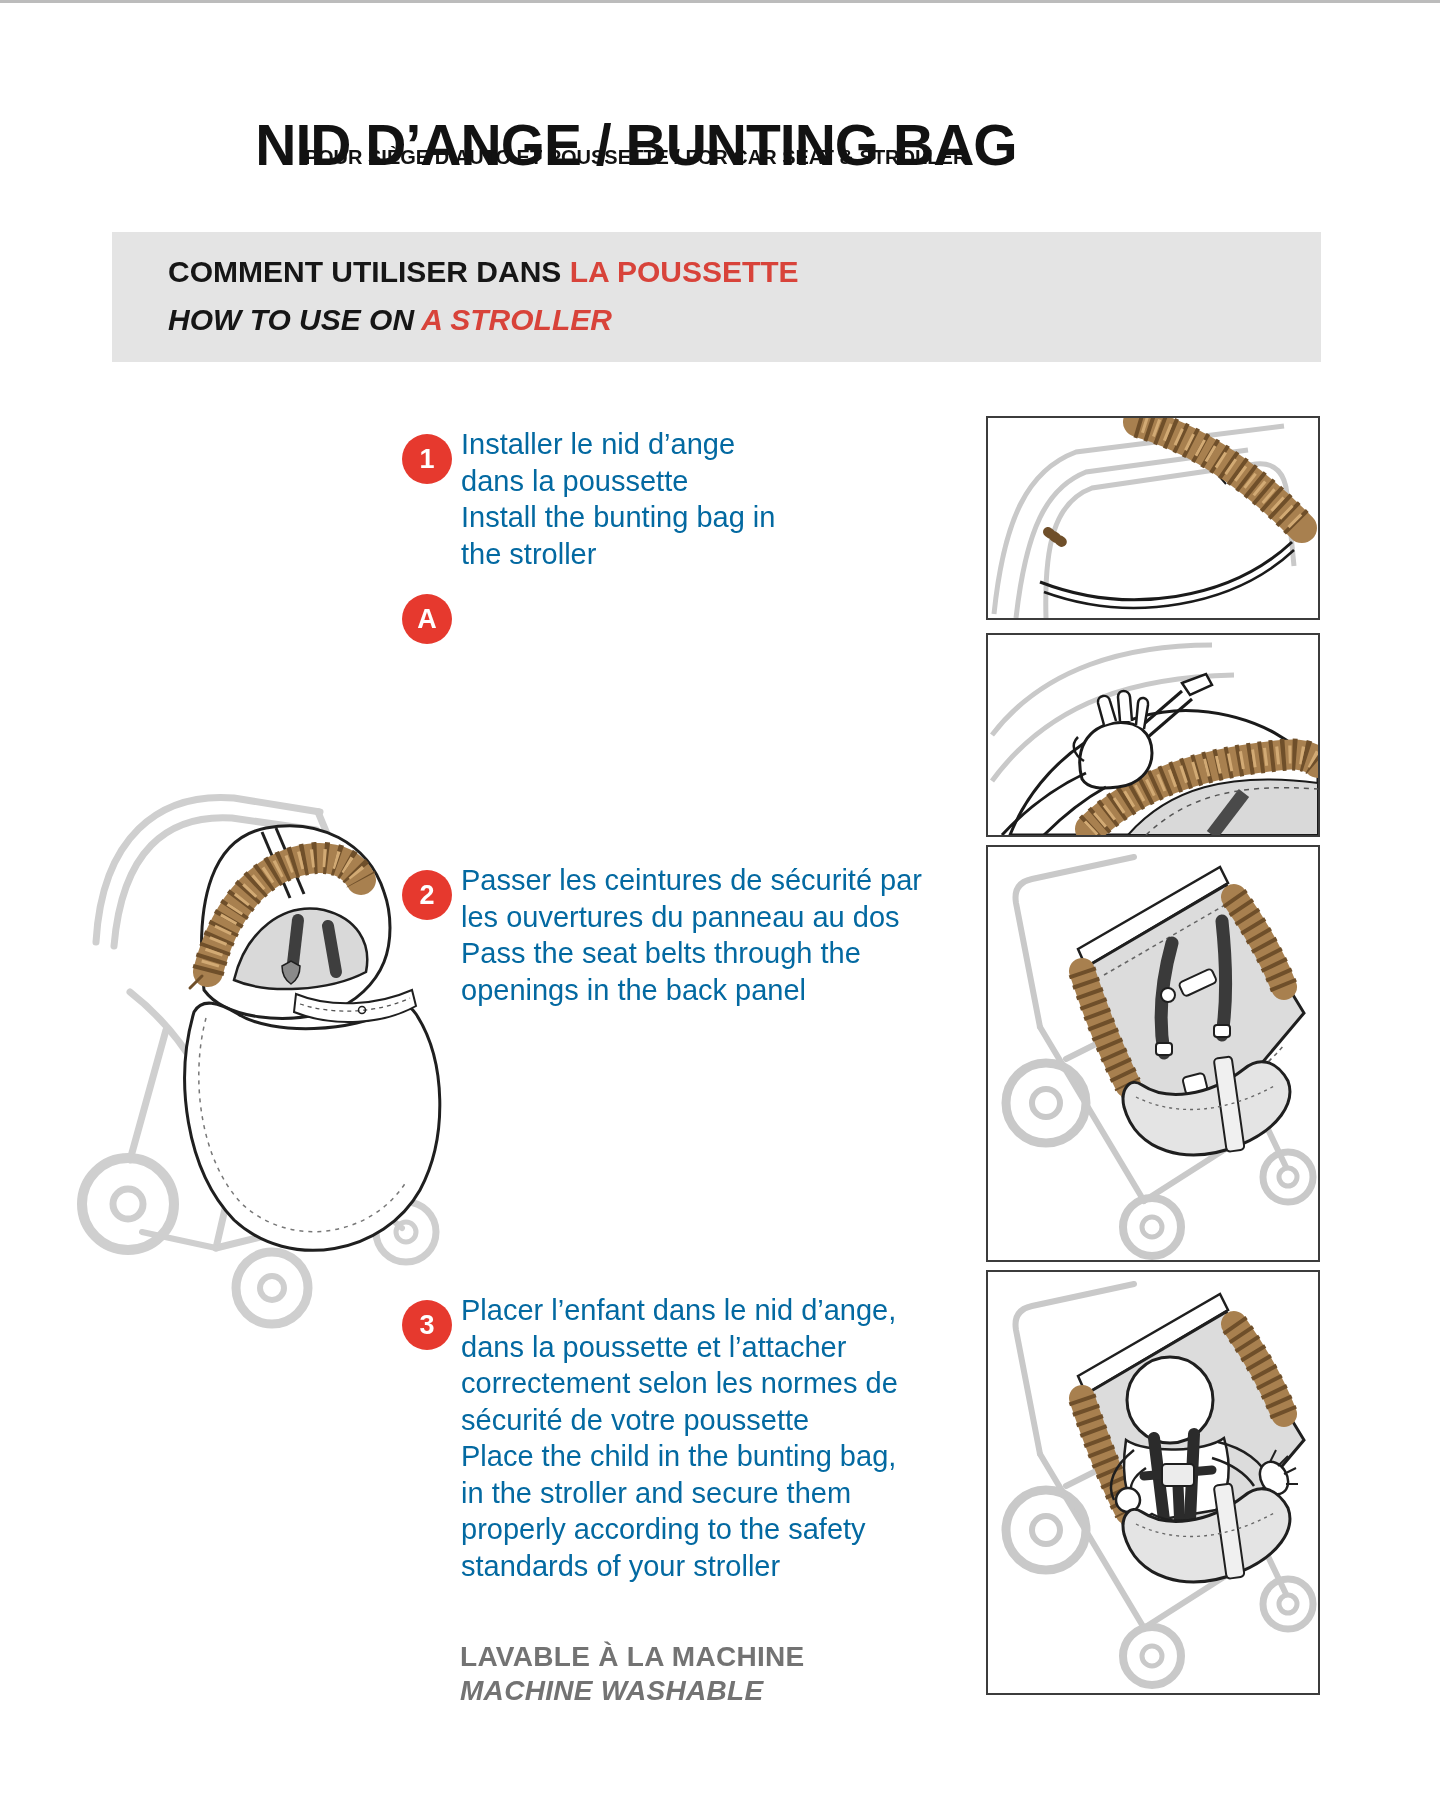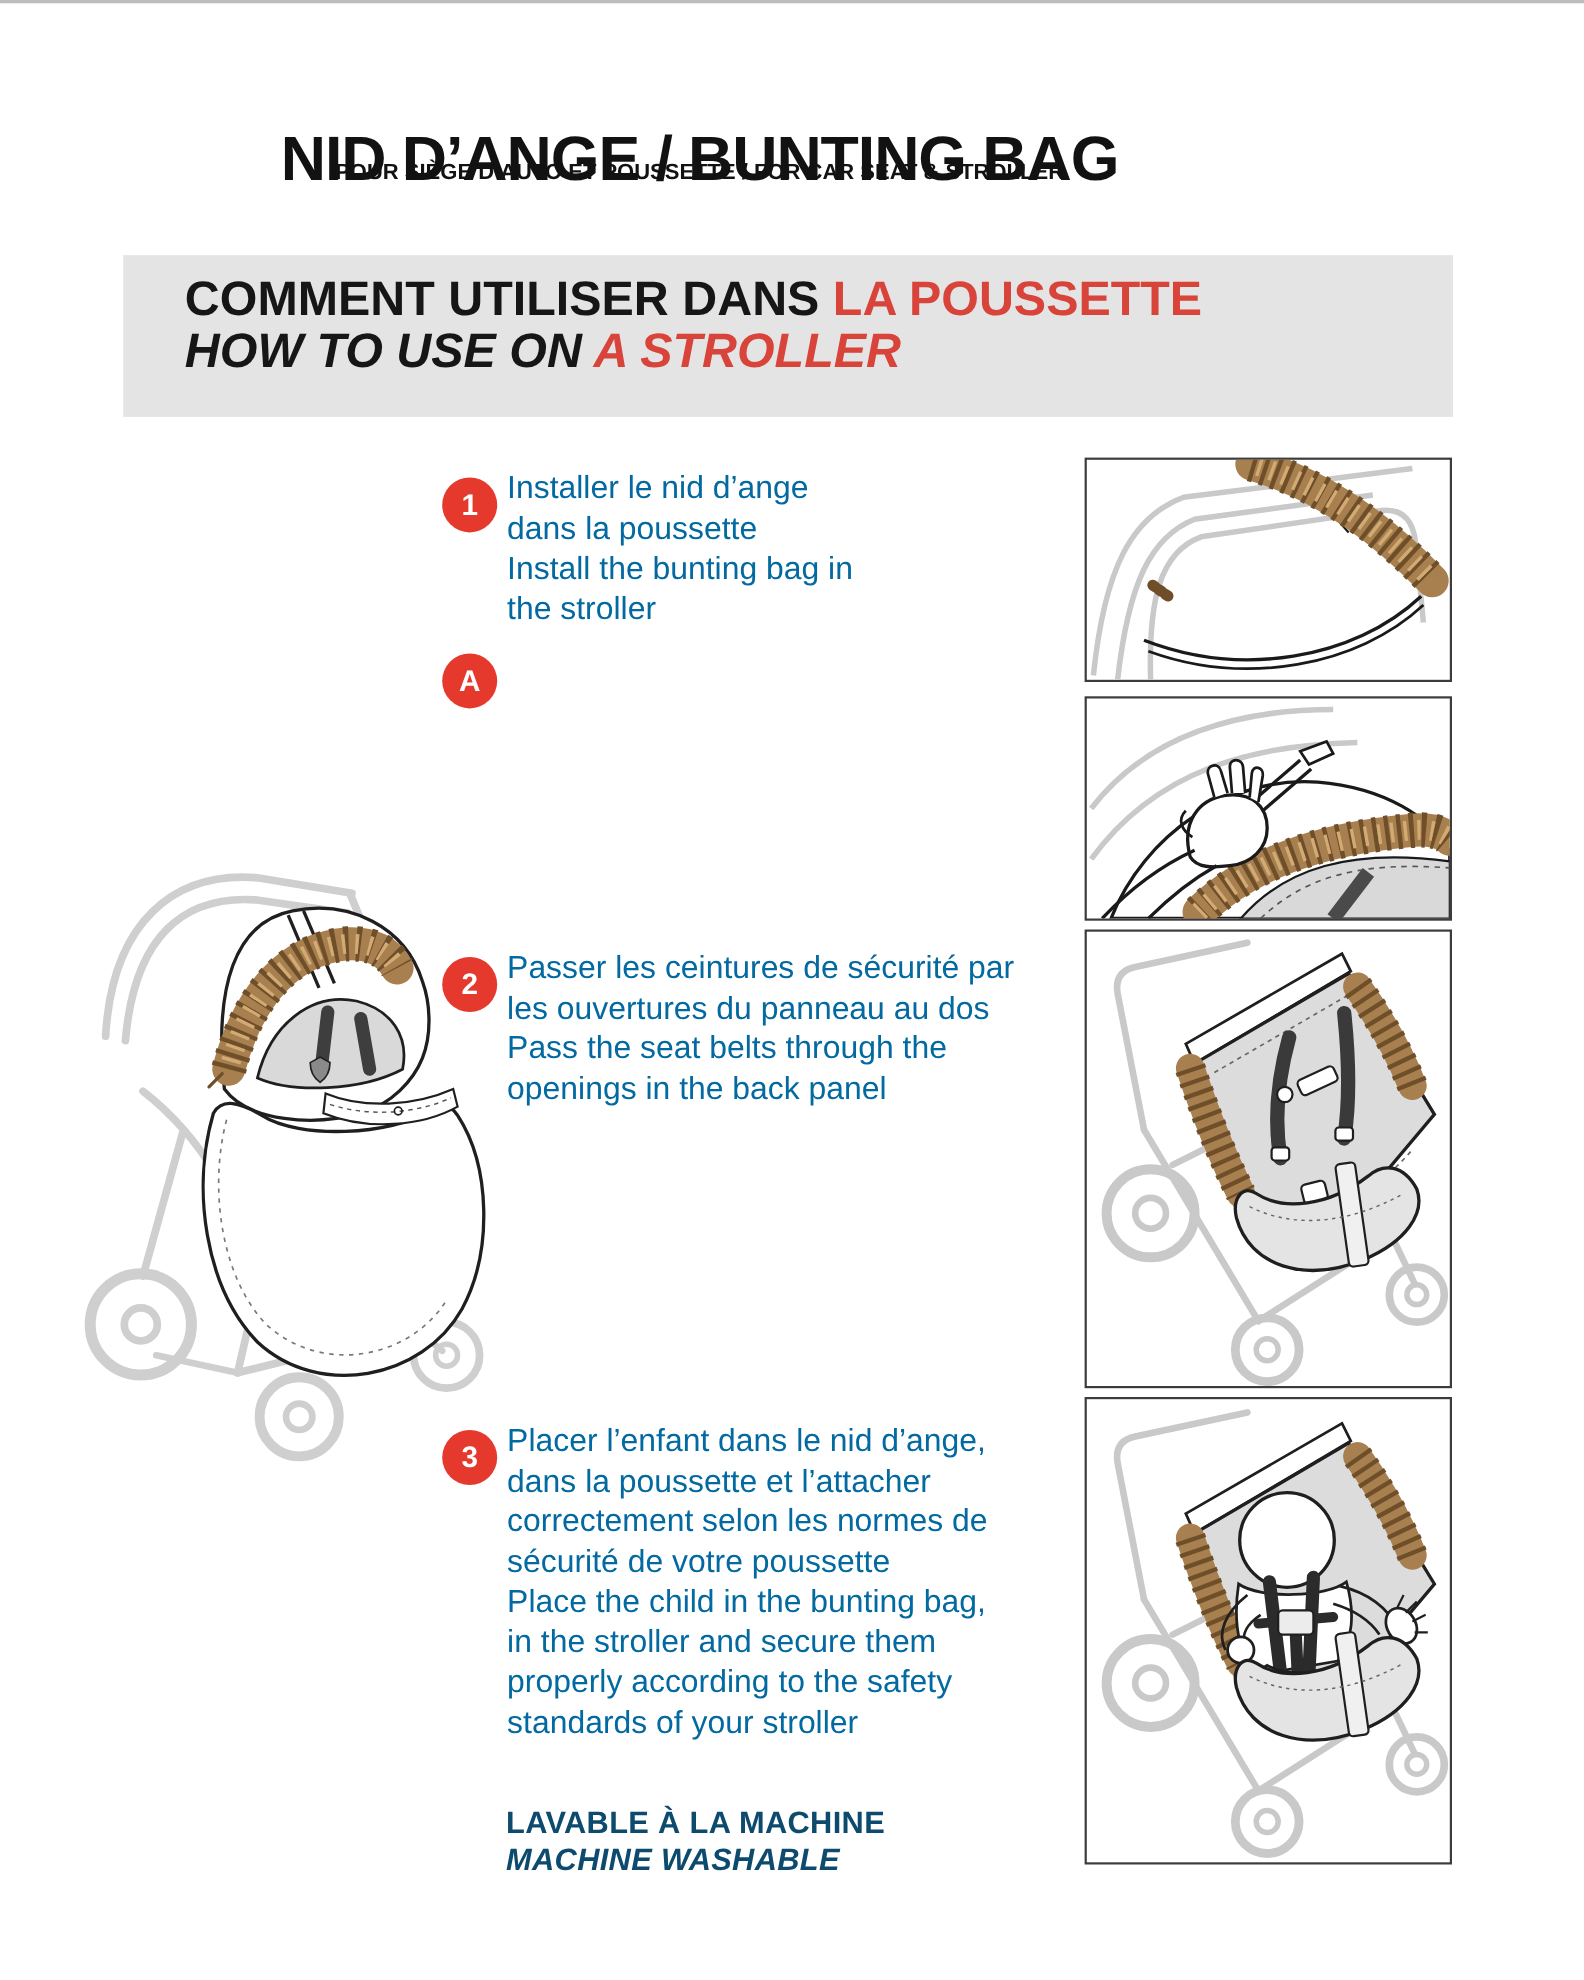--- a/index.html
+++ b/index.html
@@ -10,34 +10,34 @@
   .top-hairline{position:absolute;top:0;left:0;width:100%;height:3px;background:#bcbcbc;}
   .page-title{
     position:absolute;top:76px;left:0;width:1272px;text-align:center;
     font-size:57px;font-weight:700;letter-spacing:-1px;line-height:62px;color:#121212;
   }
   .page-subtitle{
     position:absolute;top:146px;left:0;width:1272px;text-align:center;
     font-size:20px;font-weight:700;letter-spacing:0px;color:#121212;
   }
   .section-header{
-    position:absolute;left:112px;top:232px;width:1209px;height:147px;background:#e4e4e4;
-    box-sizing:border-box;padding:16px 0 0 56px;font-size:44px;font-weight:700;line-height:48px;
+    position:absolute;left:112px;top:232px;width:1209px;height:130px;background:#e4e4e4;
+    box-sizing:border-box;padding:16px 0 0 56px;font-size:30px;font-weight:700;line-height:48px;
   }
   .section-header .fr{color:#161616;}
   .section-header .hl{color:#d8433a;}
   .section-header .en-line{font-style:italic;}
   .step{position:absolute;left:402px;display:flex;align-items:flex-start;}
   .step .marker{
     flex:0 0 auto;width:50px;height:50px;margin-top:10px;border-radius:50%;
     background:#e6392e;color:#fff;font-size:27px;font-weight:700;line-height:50px;text-align:center;
   }
   .step .texts{margin-left:9px;margin-top:2px;font-size:29px;line-height:36.5px;color:#0369a1;}
   .step .texts .en{}
-  .care-note{position:absolute;left:460px;top:1640px;font-size:28px;font-weight:700;line-height:34px;letter-spacing:.3px;color:#0c4a6e;}
+  .care-note{position:absolute;left:460px;top:1640px;font-size:28px;font-weight:700;line-height:34px;letter-spacing:.3px;color:#737373;}
   .care-note .en{font-style:italic;}
   .panel{
     position:absolute;left:986px;width:334px;background:#fff;border:2px solid #3c3c3c;box-sizing:border-box;
   }
   .panel svg,.main-figure svg{display:block;width:100%;height:100%;}
   .panel-1{top:416px;height:204px;}
   .panel-2{top:633px;height:204px;}
   .panel-3{top:845px;height:417px;}
   .panel-4{top:1270px;height:425px;}
   .main-figure{position:absolute;left:66px;top:780px;width:400px;height:575px;}

